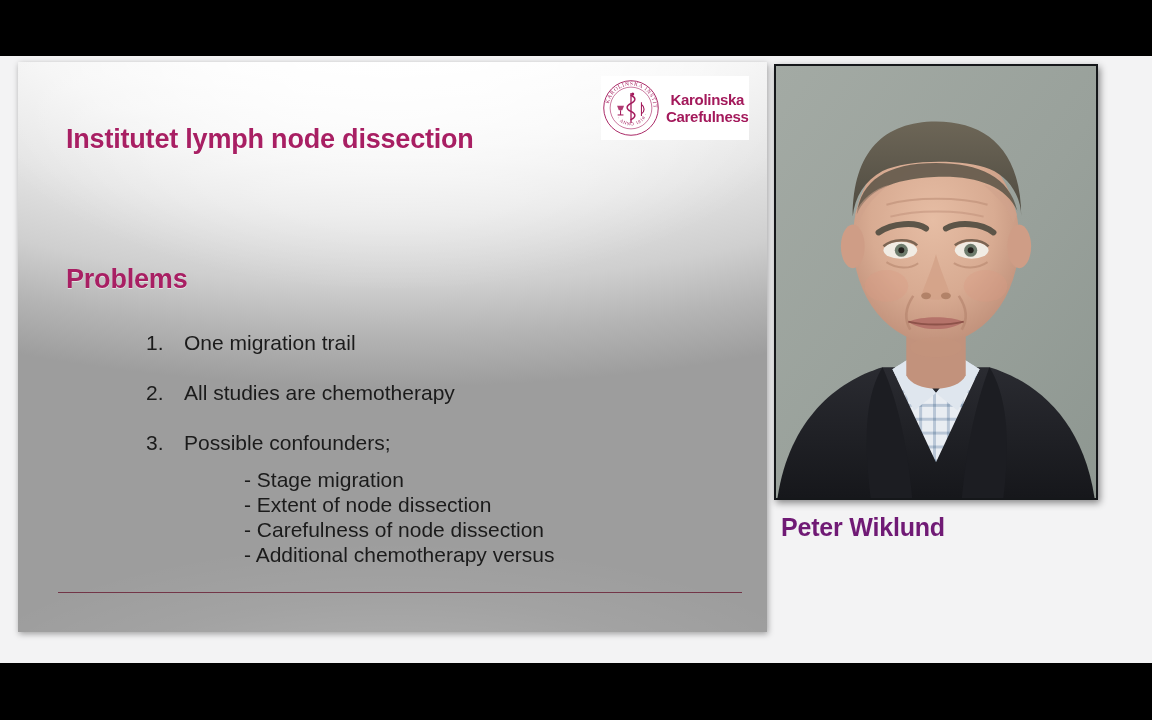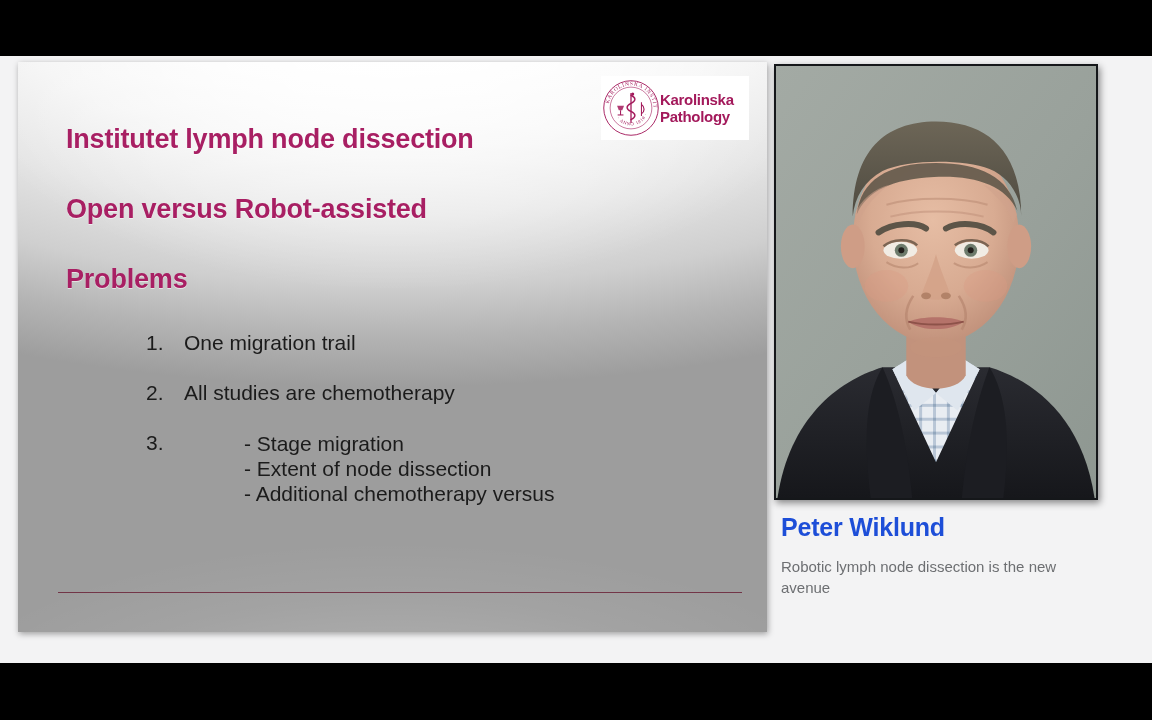--- a/index.html
+++ b/index.html
@@ -109,21 +109,21 @@
     margin-bottom: 25px;
     white-space: nowrap;
   }
   .list-item:last-of-type { margin-bottom: 0; }
   .list-num {
     width: 38px;
     flex: 0 0 38px;
   }
   .list-text-wrap { flex: 1 1 auto; }
   .sub-list {
-    margin-top: 1px;
+    margin-top: 12px;
     padding-left: 60px;
   }
   .sub-item {
     white-space: nowrap;
     line-height: 25px;
   }
 
   
   #slide-rule {
     position: absolute;
@@ -147,26 +147,28 @@
     align-items: center;
   }
   #ki-seal {
     width: 58px;
     height: 58px;
     flex: 0 0 58px;
     position: relative;
     margin-left: 1px;
   }
   #ki-wordmark {
+    margin-left: 6px;
     color: #a3195b;
     font-family: "Liberation Sans", sans-serif;
     font-weight: bold;
     font-size: 15px;
     line-height: 17px;
     letter-spacing: -0.3px;
+    text-align: center;
   }
 
   
   #speaker-photo {
     position: absolute;
     left: 774px;
     top: 8px;          
     width: 324px;
     height: 436px;
     background: #9aa39c;
@@ -175,21 +177,21 @@
     box-shadow: 2px 3px 7px rgba(0,0,0,0.45);
     overflow: hidden;
   }
   #photo-svg { display: block; width: 100%; height: 100%; }
 
   
   #speaker-name {
     position: absolute;
     left: 781px;
     top: 457px;       
-    color: #1d4ed8;
+    color: #701a75;
     font-family: "Liberation Sans", sans-serif;
     font-weight: bold;
     font-size: 25px;
     letter-spacing: -0.2px;
     white-space: nowrap;
   }
   #speaker-subtitle {
     position: absolute;
     left: 781px;
     top: 500px;       
@@ -207,21 +209,20 @@
 
   <div class="letterbox" id="letterbox-top"></div>
 
   <div id="content-area">
 
     <div id="slide-panel">
       <div id="slide-swoosh"></div>
       <div id="slide-swoosh2"></div>
 
       <div class="slide-heading" id="heading-1">Institutet lymph node dissection</div>
-      <div class="slide-heading" id="heading-2">Open versus Robot-assisted</div>
       <div class="slide-heading" id="heading-3">Problems</div>
 
       <div id="problem-list">
 
         <div class="list-item">
           <span class="list-num">1.</span>
           <span class="list-text-wrap">
             <span>One migration trail</span>
           </span>
         </div>
@@ -229,23 +230,25 @@
         <div class="list-item">
           <span class="list-num">2.</span>
           <span class="list-text-wrap">
             <span>All studies are chemotherapy</span>
           </span>
         </div>
 
         <div class="list-item">
           <span class="list-num">3.</span>
           <span class="list-text-wrap">
+            <span>Possible confounders;</span>
             <div class="sub-list">
               <div class="sub-item">- Stage migration</div>
               <div class="sub-item">- Extent of node dissection</div>
+              <div class="sub-item">- Carefulness of node dissection</div>
               <div class="sub-item">- Additional chemotherapy versus</div>
             </div>
           </span>
         </div>
 
       </div>
 
       <div id="slide-rule"></div>
 
       <div id="karolinska-logo">
@@ -271,21 +274,21 @@
             <path d="M26,46 h12 l-3,8 h-6 z" fill="#a3195b" opacity="0.85"></path>
             <line x1="32" y1="54" x2="32" y2="62" stroke="#a3195b" stroke-width="1.8"></line>
             <line x1="27" y1="62" x2="37" y2="62" stroke="#a3195b" stroke-width="1.8"></line>
 
             <path d="M68,44 C74,48 74,56 68,60" fill="none" stroke="#a3195b" stroke-width="2"></path>
             <line x1="68" y1="40" x2="68" y2="64" stroke="#a3195b" stroke-width="1.8"></line>
           </svg>
         </div>
         <div id="ki-wordmark">
           <div>Karolinska</div>
-          <div>Pathology</div>
+          <div>Carefulness</div>
         </div>
       </div>
     </div>
 
     <div id="speaker-photo">
       <svg id="photo-svg" viewBox="0 0 324 436" preserveAspectRatio="xMidYMid slice" aria-hidden="true">
         <defs>
           <linearGradient id="bgGrad" x1="0" y1="0" x2="1" y2="1">
             <stop offset="0%" stop-color="#a3aaa4"></stop>
             <stop offset="55%" stop-color="#99a19b"></stop>
@@ -366,19 +369,18 @@
         <path d="M134,258 C150,262 174,262 190,258" fill="none" stroke="#8d5249" stroke-width="2"></path>
 
         <ellipse cx="162" cy="284" rx="26" ry="10" fill="#c4947c" opacity="0.55"></ellipse>
 
         <ellipse cx="112" cy="222" rx="22" ry="16" fill="#d99a83" opacity="0.35"></ellipse>
         <ellipse cx="212" cy="222" rx="22" ry="16" fill="#d99a83" opacity="0.35"></ellipse>
       </svg>
     </div>
 
     <div id="speaker-name">Peter Wiklund</div>
-    <div id="speaker-subtitle">Robotic lymph node dissection is the new avenue</div>
 
   </div>
 
   <div class="letterbox" id="letterbox-bottom"></div>
 
 </div>
 
 </body></html>

